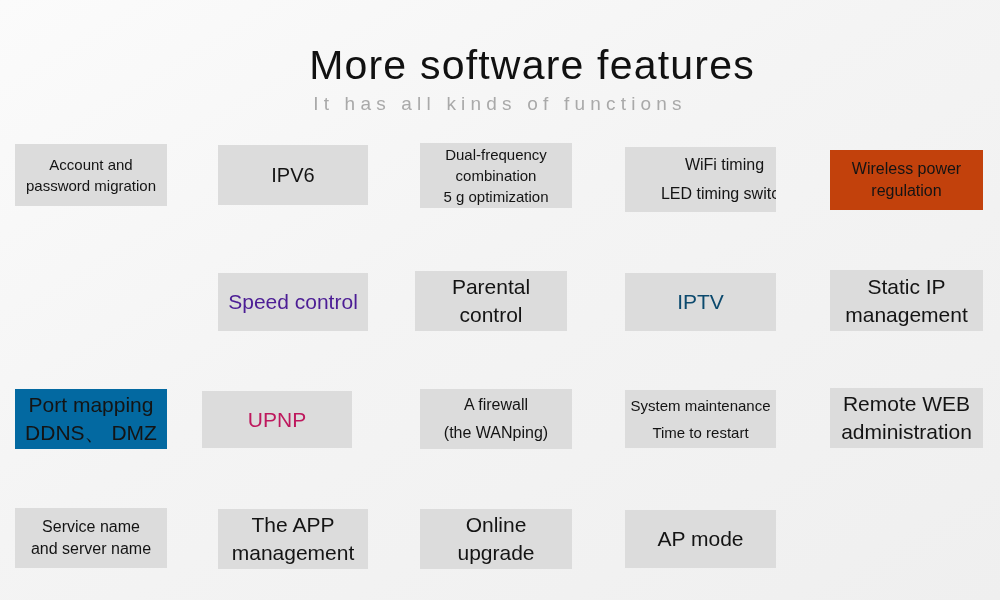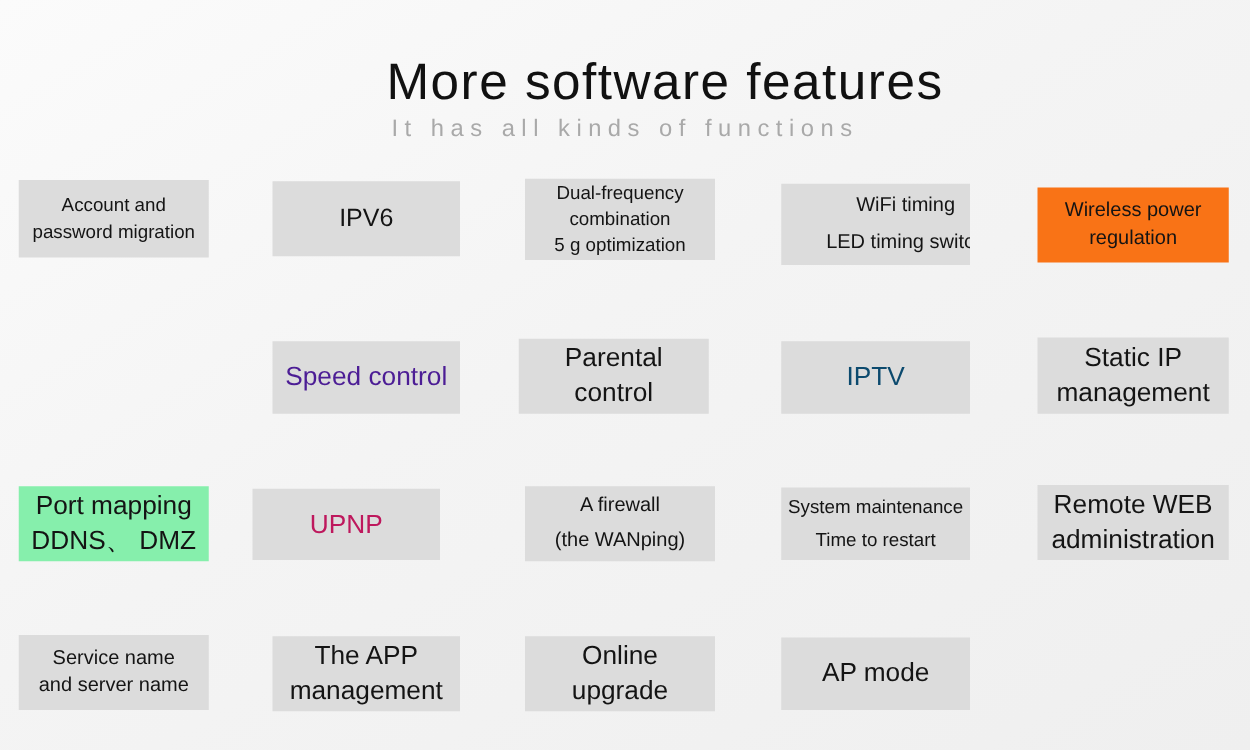--- a/index.html
+++ b/index.html
@@ -105,39 +105,39 @@
       </div>
       <div class="feature-box fs-sm" style="left: 420px; top: 143px; width: 152px; height: 65px; background: rgb(220, 220, 220); color: rgb(20, 20, 20);">
         <span class="line">Dual-frequency</span>
         <span class="line">combination</span>
         <span class="line">5 g optimization</span>
       </div>
       <div class="feature-box fs-md split" style="left: 625px; top: 147px; width: 151px; height: 65px; background: rgb(220, 220, 220); color: rgb(20, 20, 20); padding-left: 48px;">
         <span class="line">WiFi timing</span>
         <span class="line">LED timing switch</span>
       </div>
-      <div class="feature-box fs-md" style="left: 830px; top: 150px; width: 153px; height: 60px; background: #f97316; color: rgb(20, 20, 20);">
+      <div class="feature-box fs-md" style="left: 830px; top: 150px; width: 153px; height: 60px; background: #c2410c; color: rgb(20, 20, 20);">
         <span class="line">Wireless power</span>
         <span class="line">regulation</span>
       </div>
       <div class="feature-box fs-lg" style="left: 218px; top: 273px; width: 150px; height: 58px; background: rgb(220, 220, 220); color: #4c1d95;">
         <span class="line">Speed control</span>
       </div>
       <div class="feature-box fs-lg" style="left: 415px; top: 271px; width: 152px; height: 60px; background: rgb(220, 220, 220); color: rgb(20, 20, 20);">
         <span class="line">Parental</span>
         <span class="line">control</span>
       </div>
       <div class="feature-box fs-lg" style="left: 625px; top: 273px; width: 151px; height: 58px; background: rgb(220, 220, 220); color: #0c4a6e;">
         <span class="line">IPTV</span>
       </div>
       <div class="feature-box fs-lg" style="left: 830px; top: 270px; width: 153px; height: 61px; background: rgb(220, 220, 220); color: rgb(20, 20, 20);">
         <span class="line">Static IP</span>
         <span class="line">management</span>
       </div>
-      <div class="feature-box fs-lg" style="left: 15px; top: 389px; width: 152px; height: 60px; background: #86efac; color: rgb(20, 20, 20);">
+      <div class="feature-box fs-lg" style="left: 15px; top: 389px; width: 152px; height: 60px; background: #0369a1; color: rgb(20, 20, 20);">
         <span class="line">Port mapping</span>
         <span class="line">DDNS、 DMZ</span>
       </div>
       <div class="feature-box fs-lg" style="left: 202px; top: 391px; width: 150px; height: 57px; background: rgb(220, 220, 220); color: #be185d;">
         <span class="line">UPNP</span>
       </div>
       <div class="feature-box fs-md split" style="left: 420px; top: 389px; width: 152px; height: 60px; background: rgb(220, 220, 220); color: rgb(20, 20, 20);">
         <span class="line">A firewall</span>
         <span class="line">(the WANping)</span>
       </div>

